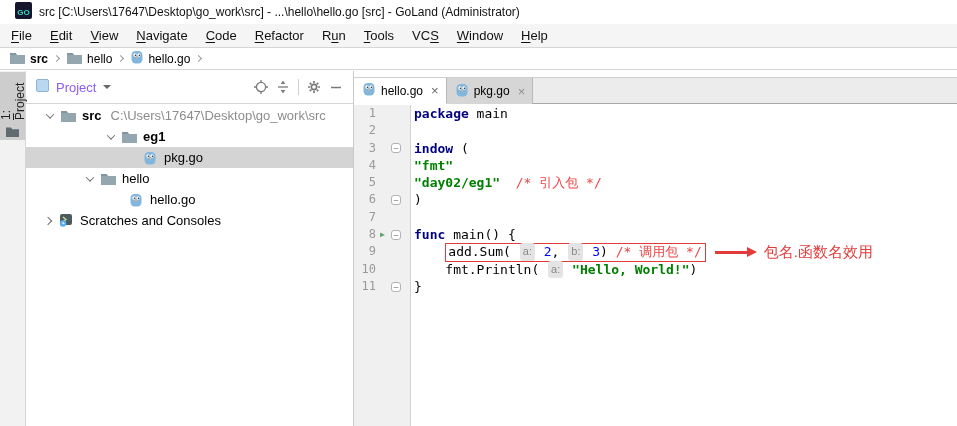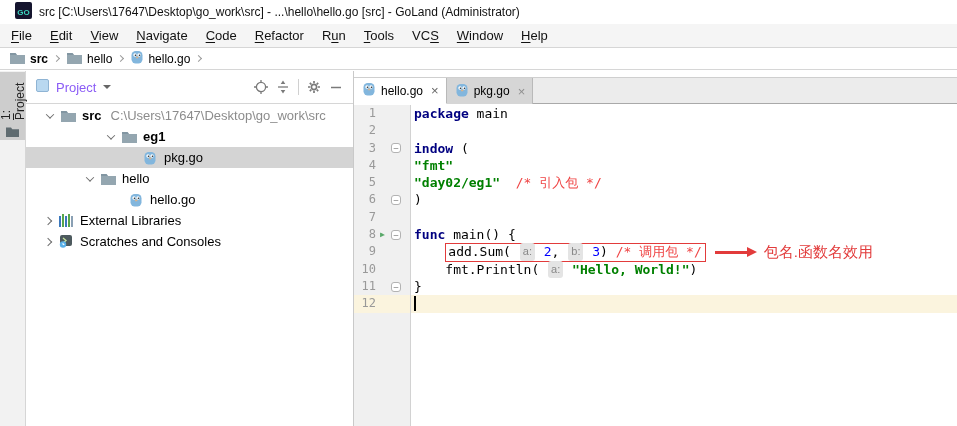--- a/index.html
+++ b/index.html
@@ -254,35 +254,20 @@
               <rect x="0.5" y="1" width="11" height="12.5" rx="4.2" fill="#82b6dd"></rect>
               <circle cx="4" cy="5" r="1.7" fill="#fff"></circle>
               <circle cx="8" cy="5" r="1.7" fill="#fff"></circle>
               <circle cx="4.5" cy="5.3" r="0.8" fill="#2b2b2b"></circle>
               <circle cx="8.5" cy="5.3" r="0.8" fill="#2b2b2b"></circle>
               <ellipse cx="6.2" cy="7.4" rx="1.3" ry="0.9" fill="#d9b38c"></ellipse>
             </svg>
           </span>
           <span class="tlabel">hello.go</span>
         </div>
-        <div class="trow" style="padding-left: 16px;">
-          <span class="chev right">
-            <i></i>
-          </span>
-          <span class="ticon">
-            <svg width="14" height="13">
-              <rect x="0" y="2" width="2" height="11" fill="#3b78bd"></rect>
-              <rect x="3" y="0" width="2" height="13" fill="#57a64a"></rect>
-              <rect x="6" y="2" width="2" height="11" fill="#3b78bd"></rect>
-              <rect x="9" y="0" width="2" height="13" fill="#57a64a"></rect>
-              <rect x="12" y="2" width="2" height="11" fill="#8aa0b4"></rect>
-            </svg>
-          </span>
-          <span class="tlabel">External Libraries</span>
-        </div>
         <div class="trow" style="padding-left: 16px; align-items: center;">
           <span class="chev right">
             <i></i>
           </span>
           <span class="ticon">
             <svg width="14" height="13">
               <rect x="1" y="0" width="12" height="11" rx="2" fill="#4d5a5e"></rect>
               <path d="M4 3l3 2.5L4 8" stroke="#c8e6a0" stroke-width="1.3" fill="none"></path>
               <circle cx="4" cy="9.5" r="3.2" fill="#59b0e8"></circle>
               <path d="M4 7.9v1.7h1.4" stroke="#fff" stroke-width="1" fill="none"></path>
@@ -412,28 +397,20 @@
         <div class="ed-line">
           <div class="gutter-cell">
             <div class="lnum">11</div>
             <div class="runcol"></div>
             <div class="foldcol">
               <span class="fold-marker">−</span>
             </div>
           </div>
           <div class="code-cell"><span class="tk-pl">}</span></div>
         </div>
-        <div class="ed-line current">
-          <div class="gutter-cell">
-            <div class="lnum">12</div>
-            <div class="runcol"></div>
-            <div class="foldcol"></div>
-          </div>
-          <div class="code-cell"><span class="caret"></span></div>
-        </div>
         <div class="ed-filler">
           <div class="gutter-cell"></div>
           <div class="code-cell"></div>
         </div>
       </div>
   </div>
 
 </div>
 
 </body></html>

